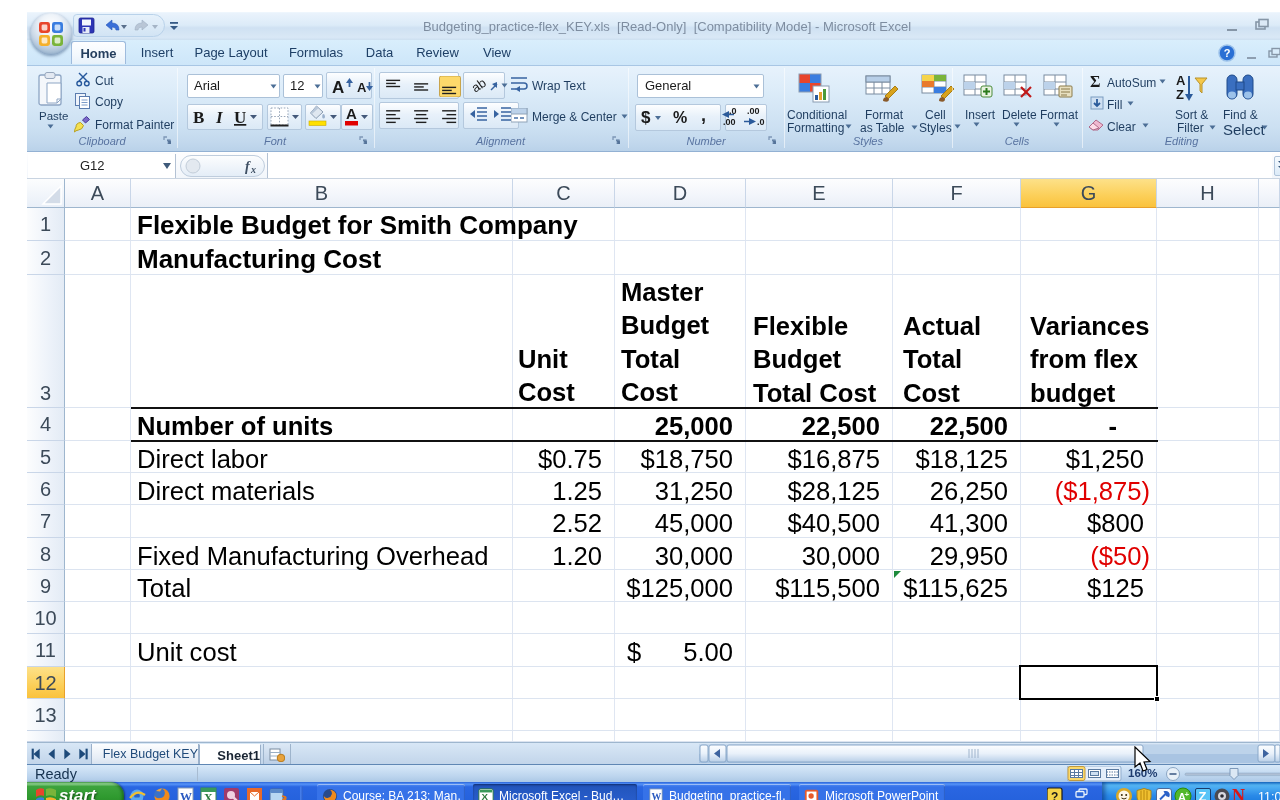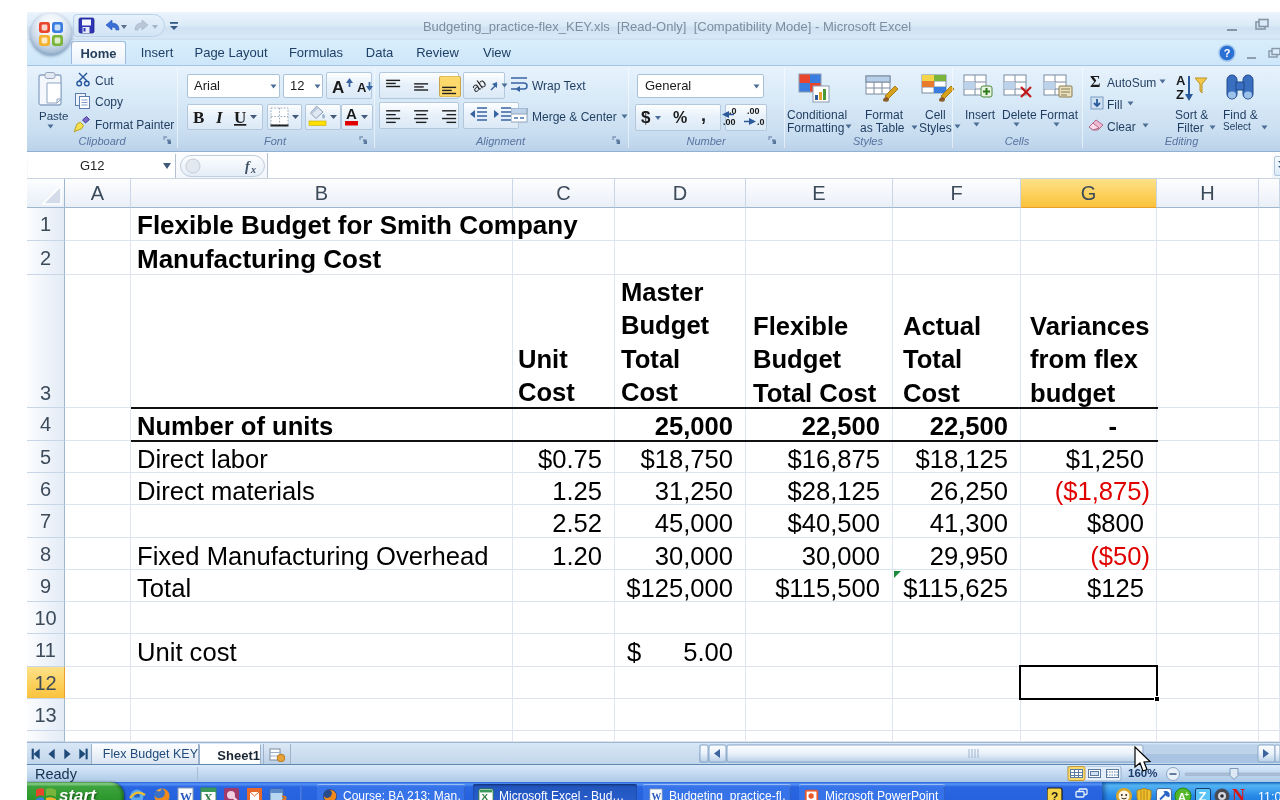--- a/index.html
+++ b/index.html
@@ -522,21 +522,21 @@
 <svg class="abs" style="left:1196px;top:6px" width="34" height="32" viewBox="0 0 34 32">
       <g fill="#3a6fc0" stroke="#1e4a8a">
         <path d="M4 8 a5 5 0 0 1 10 0 l 0 14 a5 5 0 0 1 -10 0 Z"></path>
         <path d="M20 8 a5 5 0 0 1 10 0 l 0 14 a5 5 0 0 1 -10 0 Z"></path>
         <rect x="13" y="10" width="8" height="8" fill="#3a6fc0"></rect>
       </g>
       <ellipse cx="9" cy="23" rx="4" ry="3.4" fill="#9cc2ea"></ellipse>
         <ellipse cx="25" cy="23" rx="4" ry="3.4" fill="#9cc2ea"></ellipse>
     </svg>
 <div class="btxt" style="left:1196px;top:42px;font-size:12px;color:#1e3c5f">Find &amp;</div>
-<div class="btxt" style="left:1196px;top:55px;font-size:10px;color:#1e3c5f">Select</div>
+<div class="btxt" style="left:1196px;top:55px;font-size:15px;color:#1e3c5f">Select</div>
 <svg class="abs" style="left:1234px;top:59px" width="7" height="5">
         <polygon points="0.5,0.5 6.5,0.5 3.5,4.5" fill="#4c6e96"></polygon>
       </svg>
 <div class="grp-label" style="left:1056px;width:197px">Editing</div>
     </div>
 
 <div class="abs" id="fbar">
   <div class="abs" id="namebox">G12</div>
   <svg class="abs" style="left:135px;top:9px" width="12" height="8">
         <polygon points="1,1 9,1 5,7" fill="#3f5a7a"></polygon>

